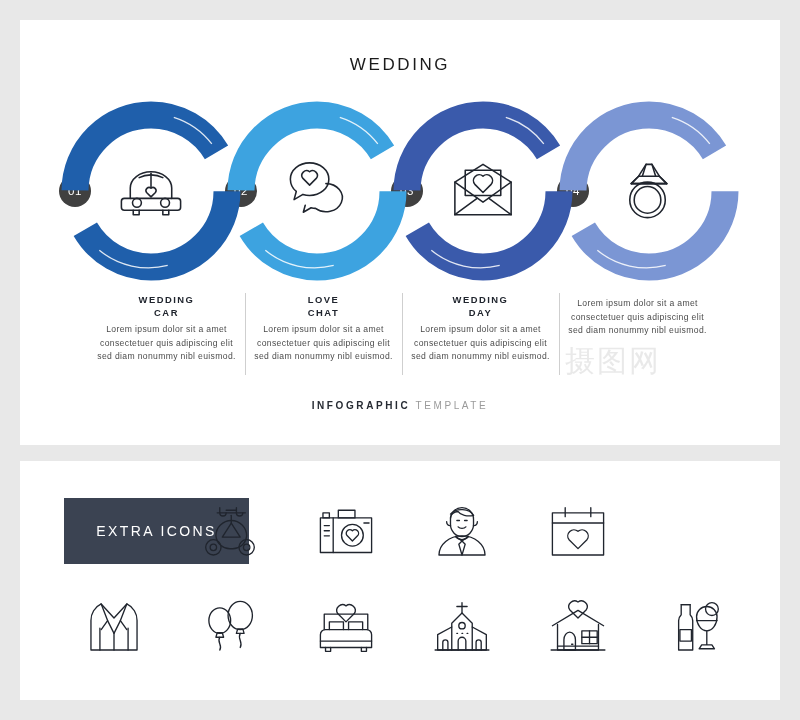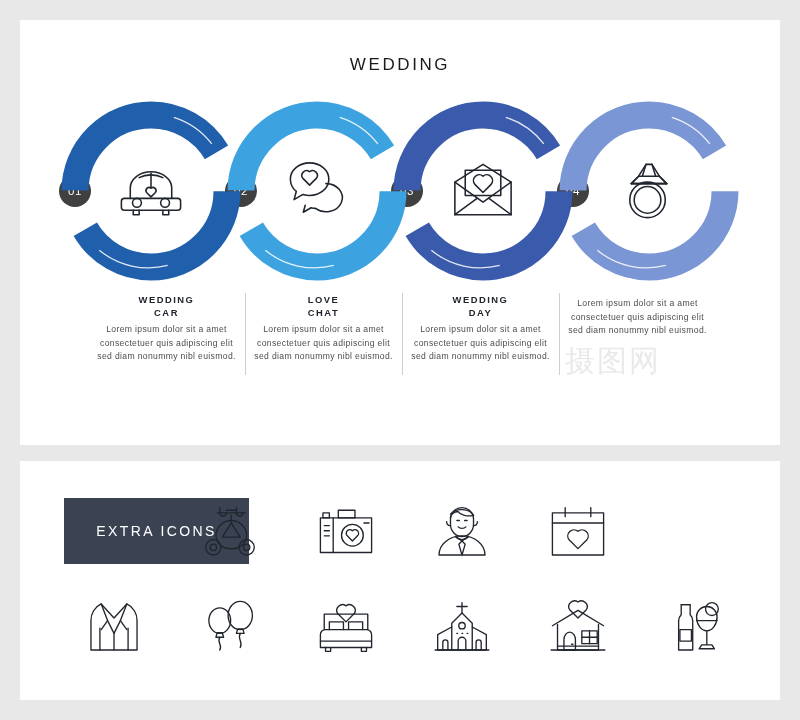--- a/index.html
+++ b/index.html
@@ -302,20 +302,24 @@
       <div class="col">
     <div class="col-title">WEDDING
 DAY</div>
     <div class="col-body">Lorem ipsum dolor sit a amet consectetuer quis adipiscing elit sed diam nonummy nibl euismod.</div>
       </div>
       <div class="col">
     <div class="col-body">Lorem ipsum dolor sit a amet consectetuer quis adipiscing elit sed diam nonummy nibl euismod.</div>
       </div>
     </div>
 
+  <div id="footer">
+    <span class="fa">INFOGRAPHIC</span>
+    <span class="fb">TEMPLATE</span>
+  </div>
 
   <div id="extra-grid">
     <div id="extra-label">EXTRA ICONS</div>
   <div class="ex-cell" style="left: 116px; top: 0px;">
         <svg viewBox="0 0 100 100">
     <circle cx="24" cy="74" r="12"></circle>
           <circle cx="24" cy="74" r="5"></circle>
     <circle cx="76" cy="74" r="12"></circle>
           <circle cx="76" cy="74" r="5"></circle>
     <path d="M28 56 a24 24 0 0 1 48 0 a22 22 0 0 1-24 20 a22 22 0 0 1-24-20z"></path>

